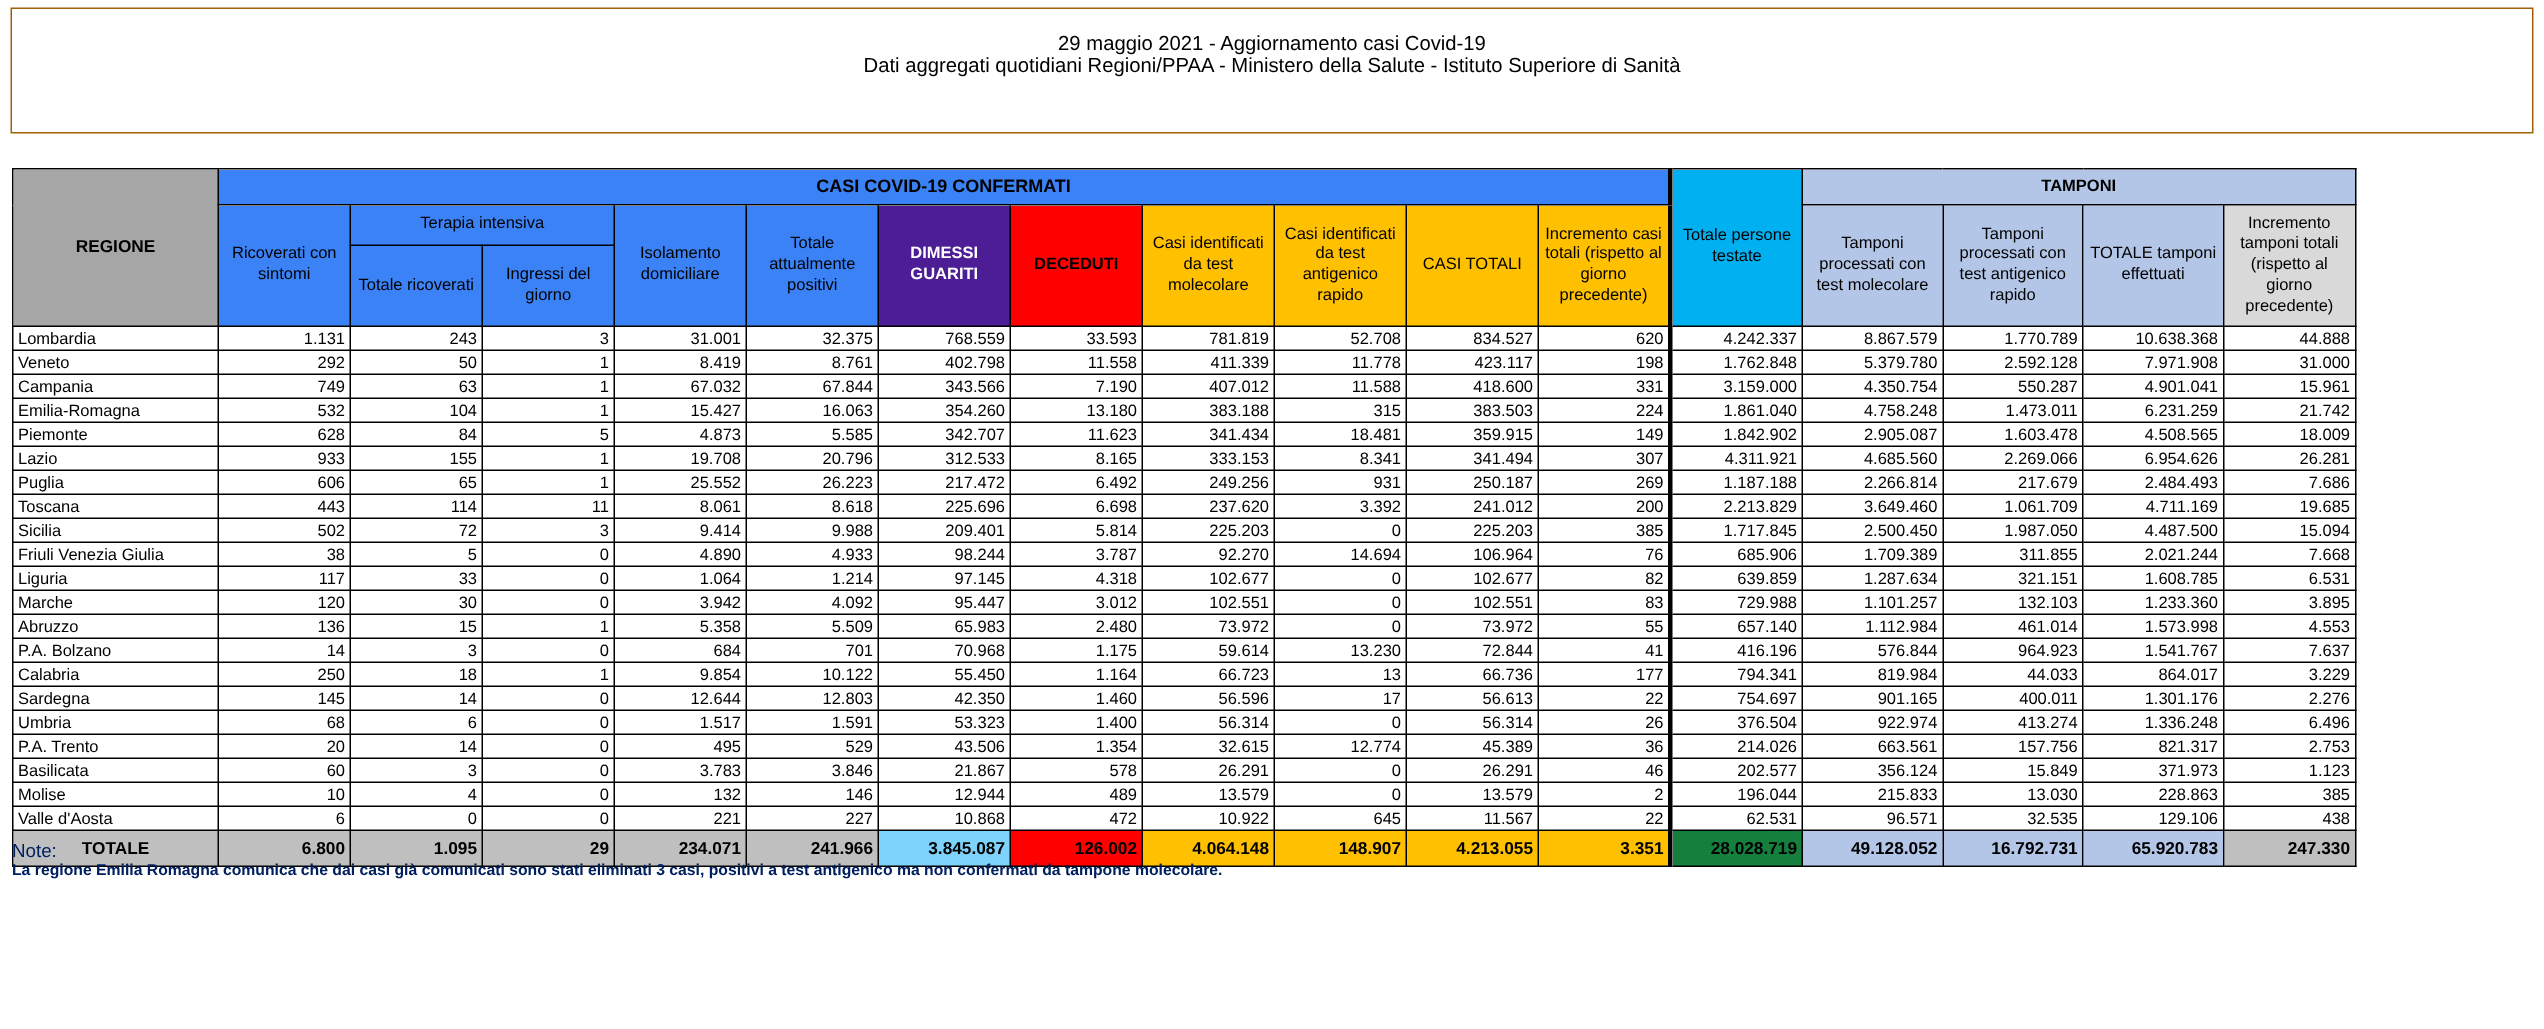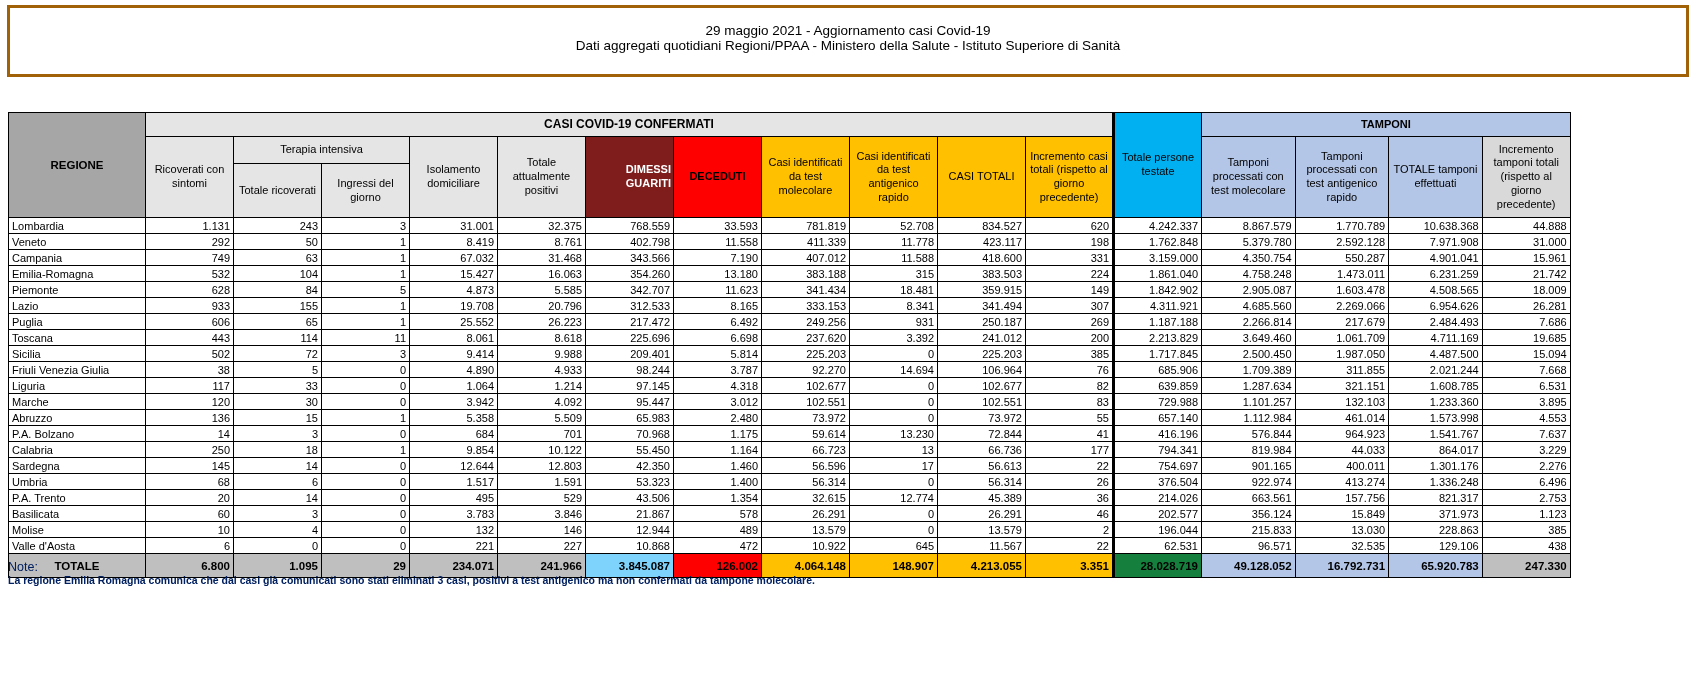--- a/index.html
+++ b/index.html
@@ -6,22 +6,22 @@
   html,body { margin:0; padding:0; }
   body {
     width:1696px; height:686px;
     background:#ffffff;
     font-family:"Liberation Sans", sans-serif;
     color:#000;
     position:relative;
   }
   .title-box {
     position:absolute; left:7px; top:5px;
-    width:1682px; height:72px;
-    border:3px solid #a16207;
+    width:1682px; height:84px;
+    border:1px solid #a16207;
     text-align:center;
     font-size:13.5px;
   }
   .title-box .l1 { margin-top:15px; }
   .title-box .l2 { }
 
   table.covid {
     position:absolute; left:8px; top:112px;
     border-collapse:collapse;
     table-layout:fixed;
@@ -29,29 +29,29 @@
   table.covid th, table.covid td {
     border:1px solid #000;
     overflow:hidden;
     padding:0 2px;
   }
   thead th {
     font-weight:normal;
     font-size:11px;
     text-align:center;
     vertical-align:middle;
-    background:#e5e5e5;
+    background:#3b82f6;
     line-height:1.25;
   }
   tr.hr1 { height:24px; }
   tr.hr2 { height:27px; }
   tr.hr3 { height:54px; }
   th.bold { font-weight:bold; }
   th.regione-h { background:#A6A6A6; font-weight:bold; font-size:11.5px; }
-  th.green { background:#7f1d1d; color:#ffffff; font-weight:bold;text-align:right; }
+  th.green { background:#4c1d95; color:#ffffff; font-weight:bold; }
   th.red   { background:#FF0000; color:#000000; font-weight:bold; }
   th.yellow{ background:#FFC000; }
   th.cyan  { background:#00B0F0; }
   th.blue  { background:#B4C6E7; }
   th.gray  { background:#D9D9D9; }
   .thick-right { border-right:3px solid #000 !important; }
 
   tbody td {
     font-size:11px;
     height:16px;
@@ -155,21 +155,21 @@
         <td class="num">2.592.128</td>
         <td class="num">7.971.908</td>
         <td class="num">31.000</td>
       </tr>
       <tr>
         <td class="region">Campania</td>
         <td class="num">749</td>
         <td class="num">63</td>
         <td class="num">1</td>
         <td class="num">67.032</td>
-        <td class="num">31.468</td>
+        <td class="num">67.844</td>
         <td class="num">343.566</td>
         <td class="num">7.190</td>
         <td class="num">407.012</td>
         <td class="num">11.588</td>
         <td class="num">418.600</td>
         <td class="num thick-right">331</td>
         <td class="num">3.159.000</td>
         <td class="num">4.350.754</td>
         <td class="num">550.287</td>
         <td class="num">4.901.041</td>

